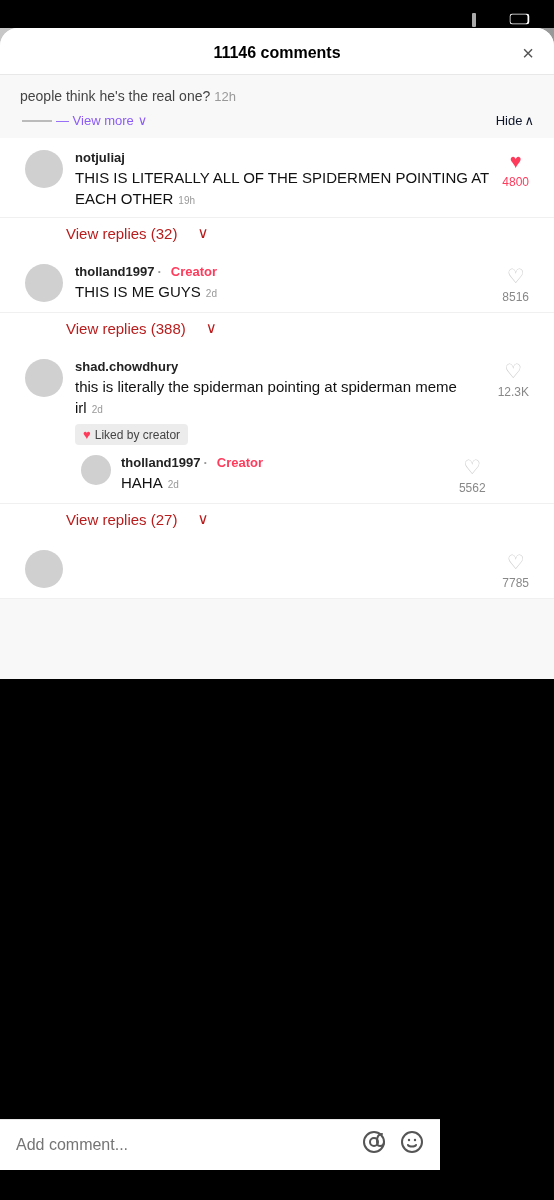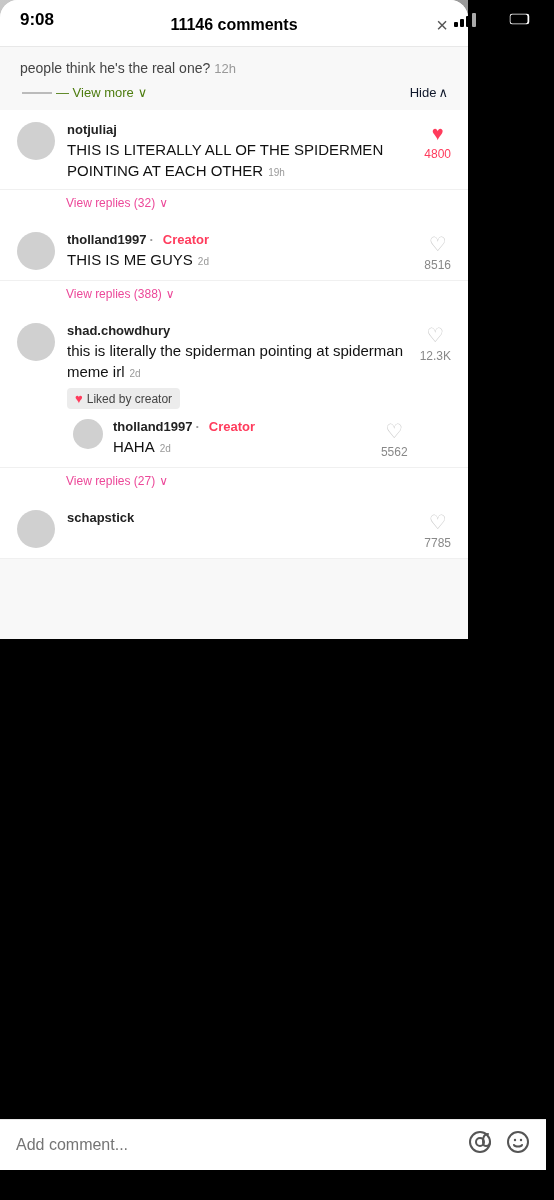--- a/index.html
+++ b/index.html
@@ -37,26 +37,27 @@
       display: flex; gap: 2px; align-items: flex-end;
     }
     .signal-bar {
       width: 4px;
       background: #000;
       border-radius: 1px;
     }
 
     
     .video-bg {
-      width: 468px;
+      width: 554px;
       height: 390px;
       background: linear-gradient(135deg, #c8c8c8 0%, #a0a0a0 40%, #888 100%);
       position: relative;
       display: flex;
       flex-direction: column;
+      margin-top: 28px;
     }
 
     
     .back-btn {
       position: absolute;
       top: 52px;
       left: 16px;
       font-size: 26px;
       color: #333;
       z-index: 5;
@@ -134,40 +135,40 @@
       margin-left: 4px;
     }
     .view-more-row {
       display: flex;
       justify-content: space-between;
       align-items: center;
       padding: 4px 20px 10px;
     }
     .view-more-btn {
       font-size: 13px;
-      color: #4d7c0f;
+      color: #8b5cf6;
       display: flex;
       align-items: center;
       gap: 4px;
       cursor: pointer;
     }
     .hide-btn {
       font-size: 13px;
       color: #0f172a;
       display: flex;
       align-items: center;
       gap: 2px;
       cursor: pointer;
     }
 
     
     .comment-item {
       display: flex;
       align-items: flex-start;
-      padding: 12px 17px 8px;
+      padding: 12px 25px 8px;
       background: #fff;
       border-bottom: 1px solid #f0f0f0;
       gap: 12px;
     }
 
     .avatar {
       width: 38px;
       height: 38px;
       border-radius: 50%;
       background: #d0d0d0;
@@ -223,25 +224,25 @@
     }
     .liked-icon {
       color: #ff3b5c;
       font-size: 13px;
     }
     .view-replies-row {
       padding: 6px 16px 10px 66px;
       background: #fff;
     }
     .view-replies-btn {
-      font-size: 12px;
-      color: #ec4899;
-      display: flex;
-      align-items: center;
-      gap: 4px;
+      font-size: 15px;
+      color: #b91c1c;
+      display: flex;
+      align-items: center;
+      gap: 20px;
       cursor: pointer;
     }
 
     .like-section {
       display: flex;
       flex-direction: column;
       align-items: center;
       gap: 2px;
       flex-shrink: 0;
     }
@@ -259,21 +260,21 @@
     }
     .like-count.liked {
       color: #ff3b5c;
     }
 
     
     .add-comment-bar {
       position: fixed;
       bottom: 30px;
       left: 0;
-      width: 546px;
+      width: 440px;
       background: #fff;
       border-top: 1px solid #e8e8e8;
       display: flex;
       align-items: center;
       padding: 10px 16px;
       gap: 12px;
       z-index: 20;
     }
     .add-comment-input {
       flex: 1;
@@ -454,23 +455,20 @@
       <div class="view-replies-row">
         <span class="view-replies-btn">
           <span>View replies (27)</span>
           <span>∨</span>
         </span>
       </div>
 
       <div class="comment-item">
         <div class="avatar"></div>
         <div class="comment-body">
-          <div class="comment-username">
-            <span>schapstick</span>
-          </div>
         </div>
         <div class="like-section">
           <span class="like-icon">♡</span>
           <span class="like-count">7785</span>
         </div>
       </div>
 
       <div style="height: 80px;"></div>
     </div>
   </div>

